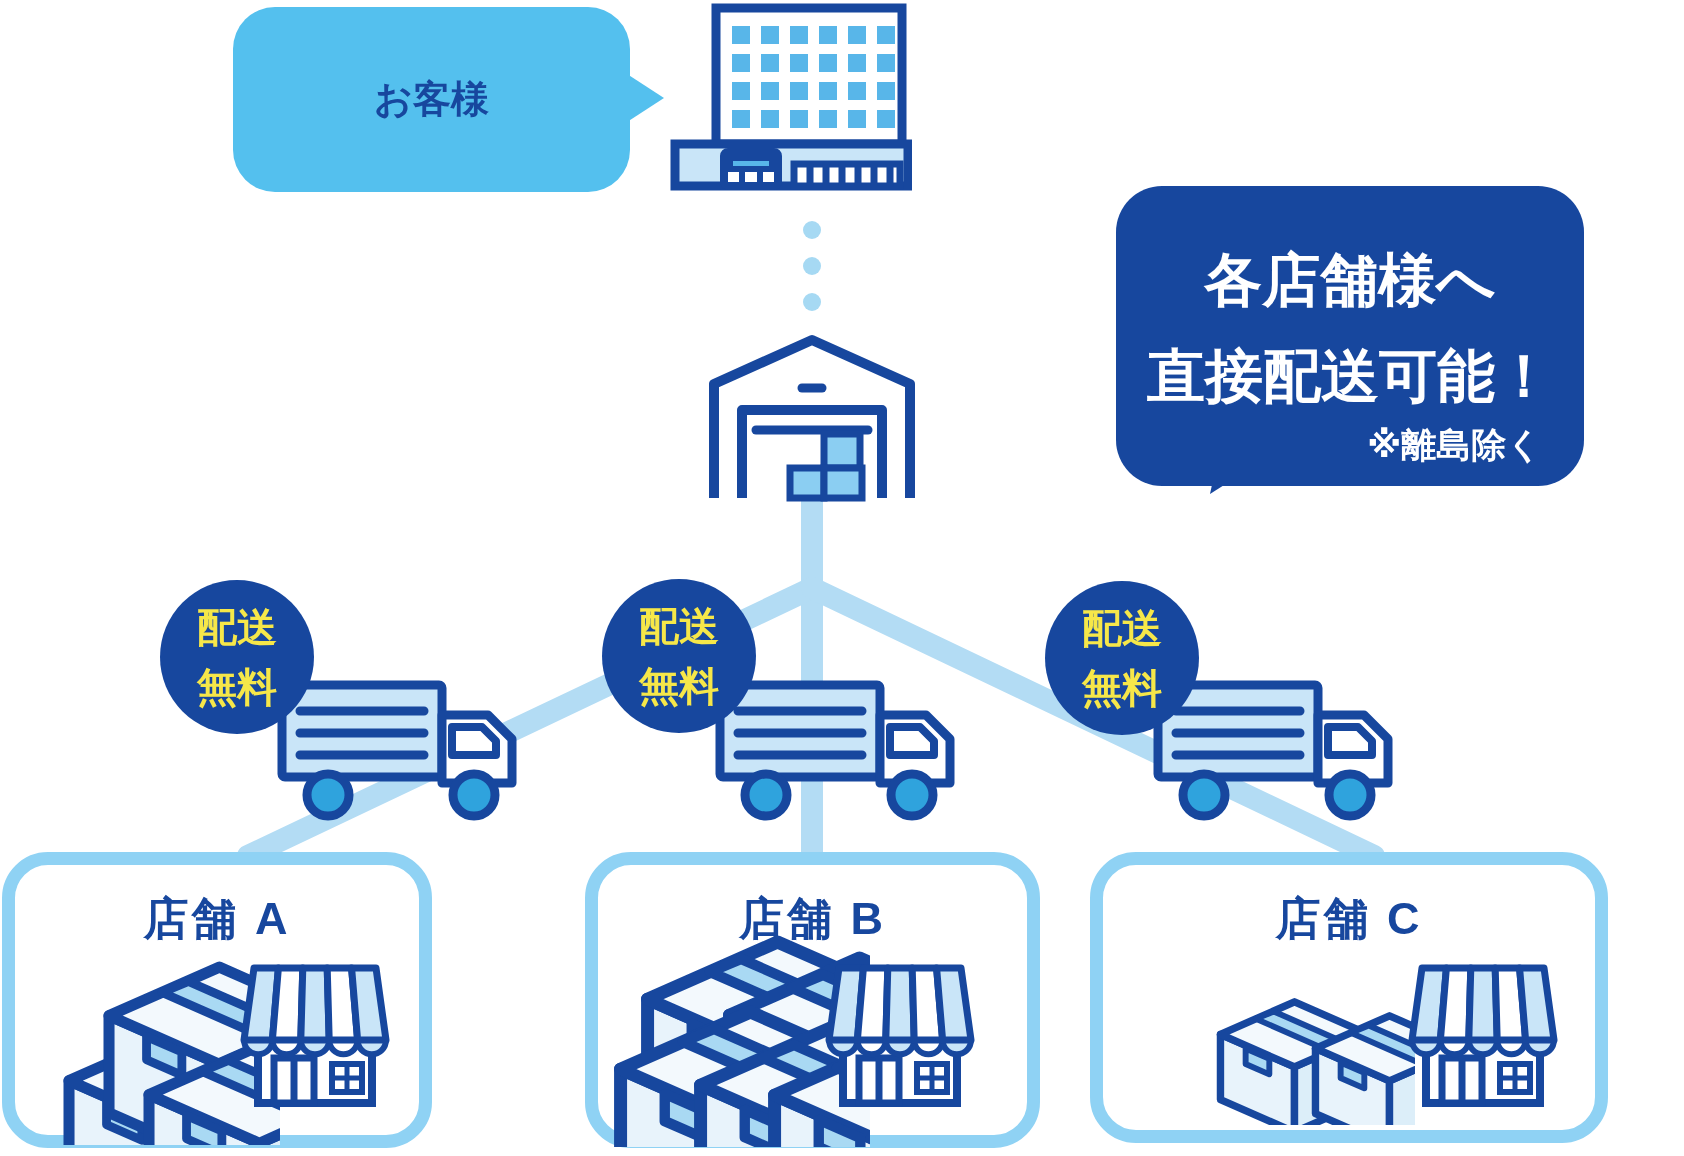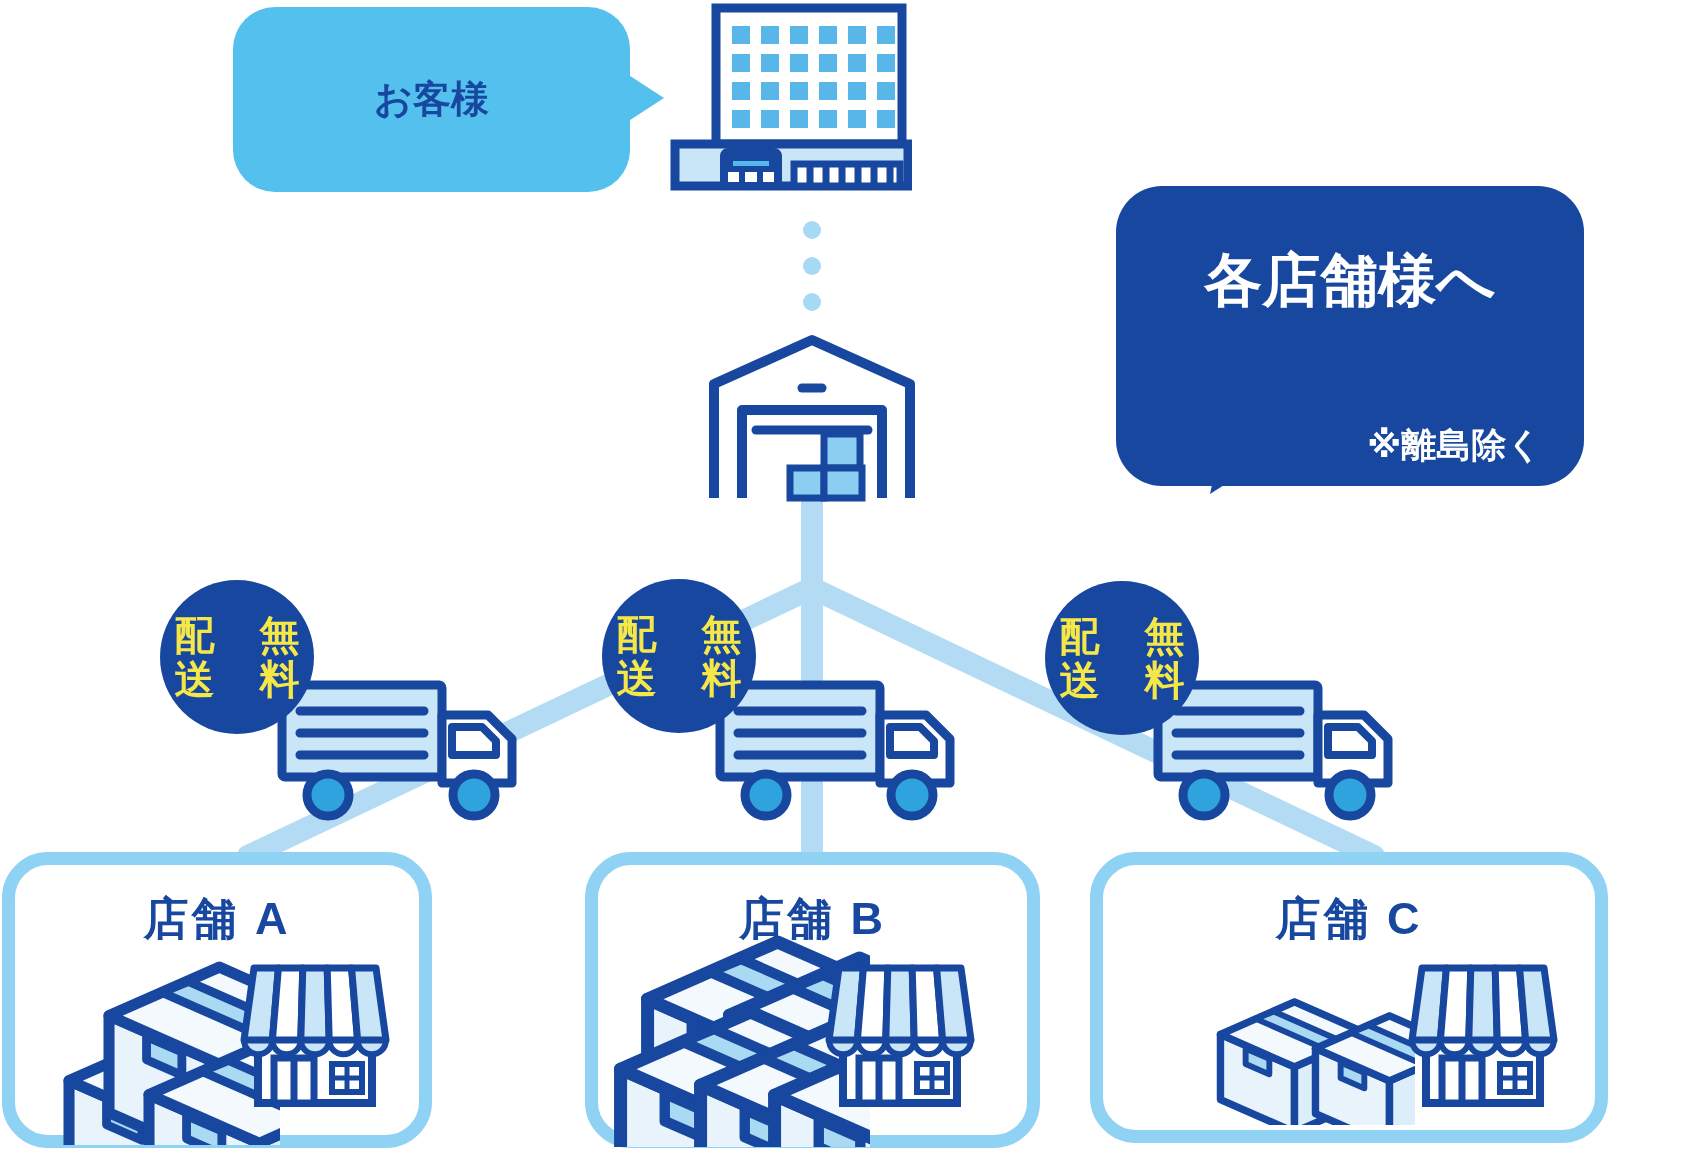--- a/index.html
+++ b/index.html
@@ -35,21 +35,21 @@
   }
   .bubble-delivery .d1{position:absolute;top:62px;left:0;width:100%;text-align:center;
     font-size:58px;font-weight:bold;line-height:1.1;}
   .bubble-delivery .d2{position:absolute;top:158px;left:0;width:100%;text-align:center;
     font-size:58px;font-weight:bold;line-height:1.1;}
   .bubble-delivery .dnote{position:absolute;top:240px;right:42px;
     font-size:35px;font-weight:bold;line-height:1.1;}
   
   .badge{
     width:154px;height:154px;border-radius:50%;background:var(--navy);
-    display:flex;flex-direction:row;align-items:center;justify-content:center;
+    display:flex;flex-direction:column;align-items:center;justify-content:center;
     gap:16px;text-align:center;
   }
   .badge span{font-size:40px;font-weight:bold;color:var(--yellow);line-height:1.1;display:block;}
   
   .card{
     background:#fff;border:13px solid var(--card-border);border-radius:46px;
     box-sizing:border-box;
   }
   .card-title{
     margin-top:24px;text-align:center;font-size:45px;font-weight:bold;
@@ -161,20 +161,21 @@
     <rect x="120" y="104" width="36" height="34" class="fwb sn" stroke-width="7"></rect>
     <rect x="86" y="138" width="34" height="30" class="fwb sn" stroke-width="7"></rect>
     <rect x="120" y="138" width="38" height="30" class="fwb sn" stroke-width="7"></rect>
   </svg>
 
   <svg class="abs" style="left:1200px;top:436px" width="110" height="62">
     <polygon points="22,2 10,58 98,2" style="fill:var(--navy)"></polygon>
   </svg>
   <div class="abs bubble-delivery">
     <div class="d1">各店舗様へ</div>
+    <div class="d2">直接配送可能！</div>
     <div class="dnote">※離島除く</div>
   </div>
 
   <svg class="abs" style="left:276px;top:679px" width="244" height="144">
       <use href="#sym-truck"></use>
     </svg>
   <svg class="abs" style="left:714px;top:679px" width="244" height="144">
       <use href="#sym-truck"></use>
     </svg>
   <svg class="abs" style="left:1152px;top:679px" width="244" height="144">

